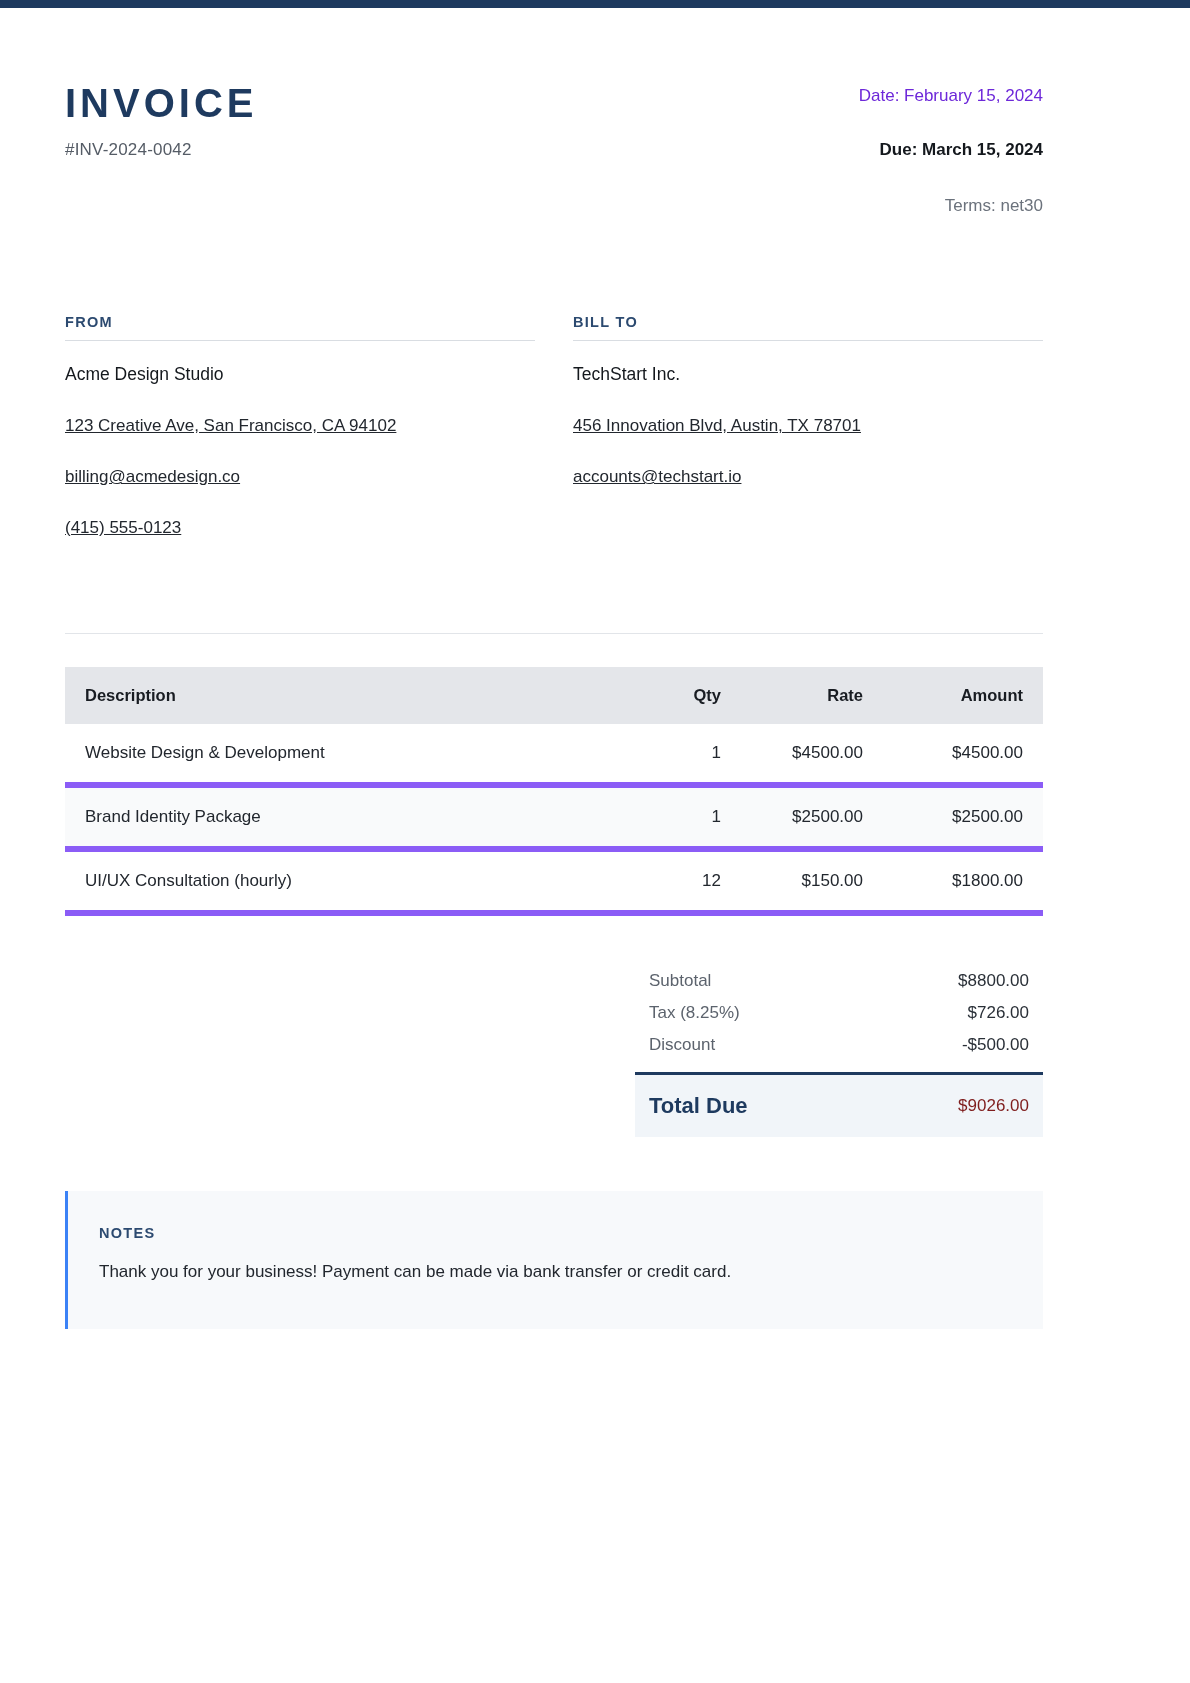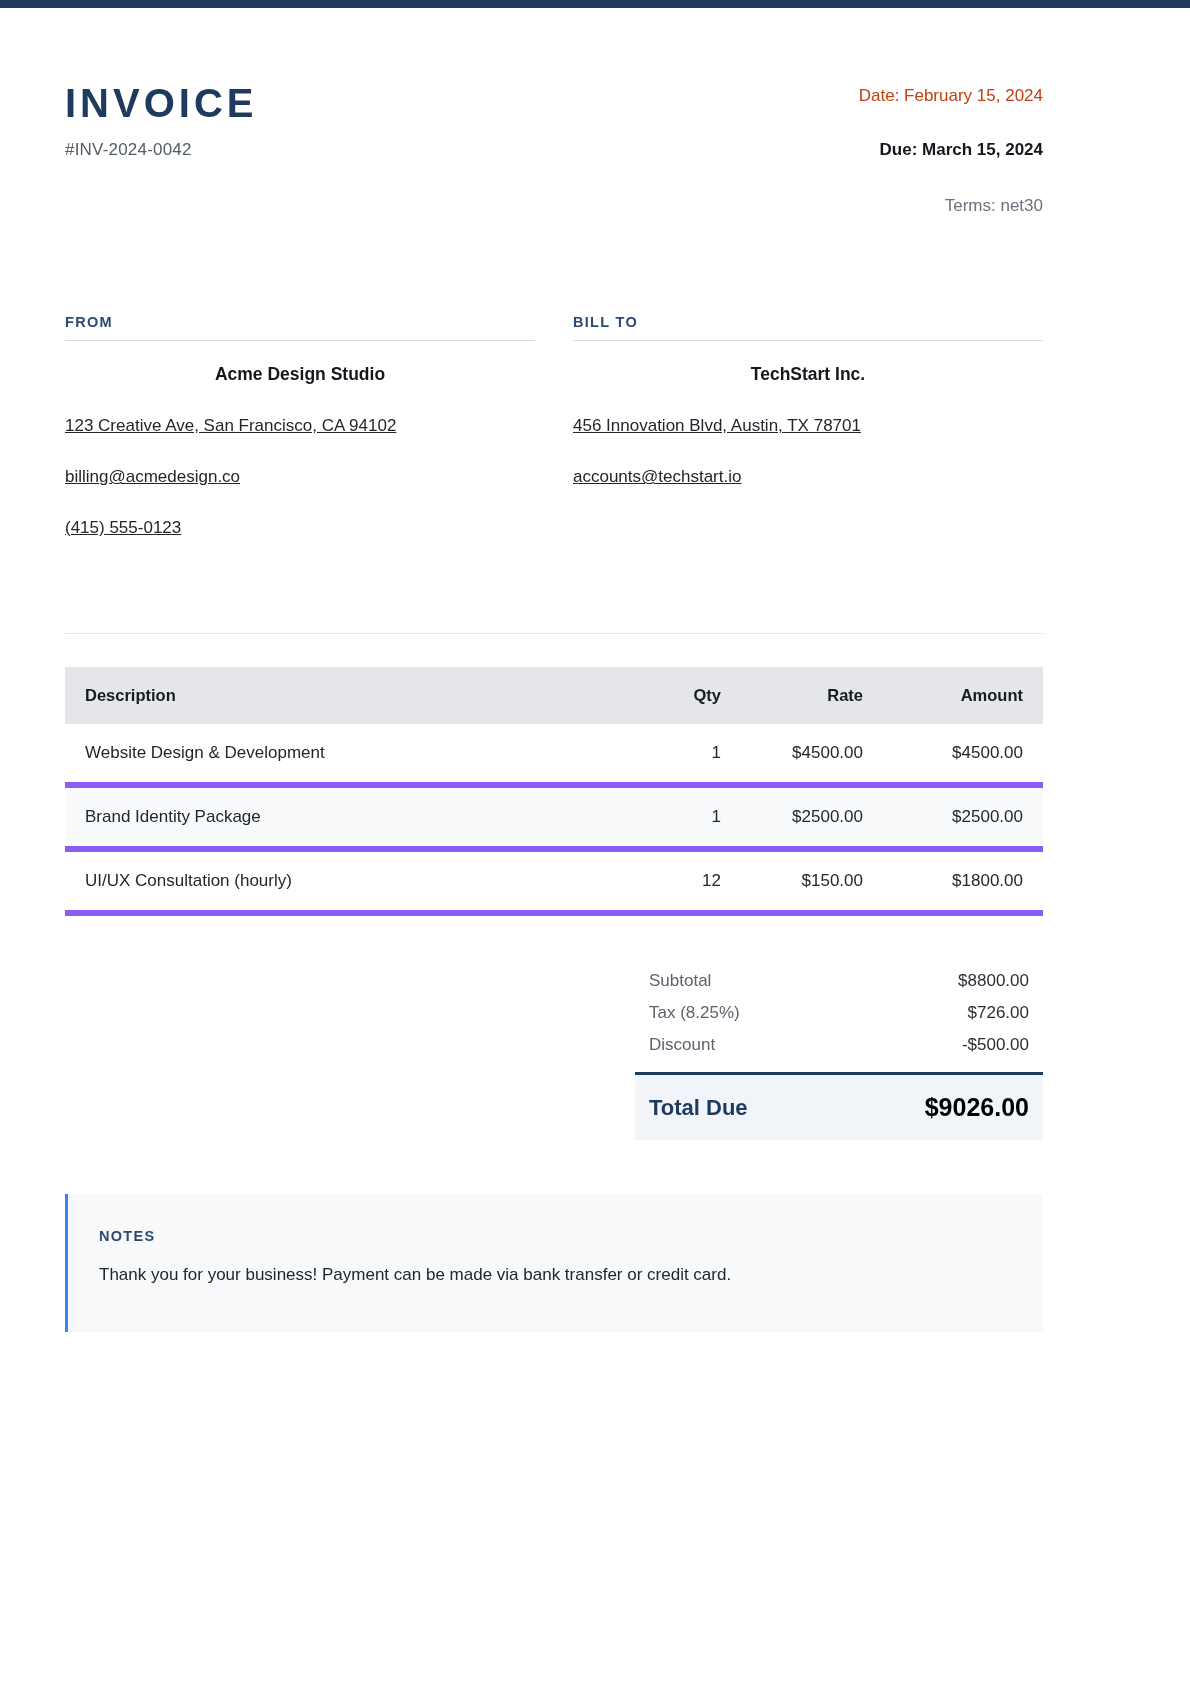--- a/index.html
+++ b/index.html
@@ -51,21 +51,21 @@
     font-size: 17px;
     color: #555c66;
     letter-spacing: 0.2px;
   }
   .meta-block {
     text-align: right;
     padding-top: 16px;
   }
   .meta-date {
     font-size: 17px;
-    color: #c2410c;
+    color: #6d28d9;
     line-height: 1.2;
   }
   .meta-due {
     margin-top: 34px;
     font-size: 17px;
     font-weight: bold;
     color: #14181d;
   }
   .meta-terms {
     margin-top: 36px;
@@ -85,23 +85,22 @@
     font-size: 14.5px;
     font-weight: bold;
     letter-spacing: 1.3px;
     color: #2c4a70;
     padding-bottom: 10px;
     border-bottom: 1px solid #d9dde2;
   }
   .party-name {
     margin-top: 23px;
     font-size: 17.5px;
-    font-weight: bold;
+    font-weight: normal;
     color: #14181d;
-    text-align: center;
   }
   .party-line {
     margin-top: 31px;
     font-size: 17px;
     color: #22272e;
     text-decoration: underline;
   }
 
   .section-rule {
     margin-top: 95px;
@@ -179,23 +178,23 @@
     justify-content: space-between;
     align-items: center;
     padding: 18px 14px;
   }
   .grand .label {
     font-size: 22px;
     font-weight: bold;
     color: #1e3a5f;
   }
   .grand .val {
-    font-size: 25px;
-    font-weight: bold;
-    color: #000000;
+    font-size: 17px;
+    font-weight: normal;
+    color: #7f1d1d;
   }
 
   
   .notes {
     margin-top: 54px;
     width: 978px;
     min-height: 138px;
     background: #f7f9fb;
     border-left: 3px solid #3b82f6;
     padding: 34px 30px 30px 31px;

